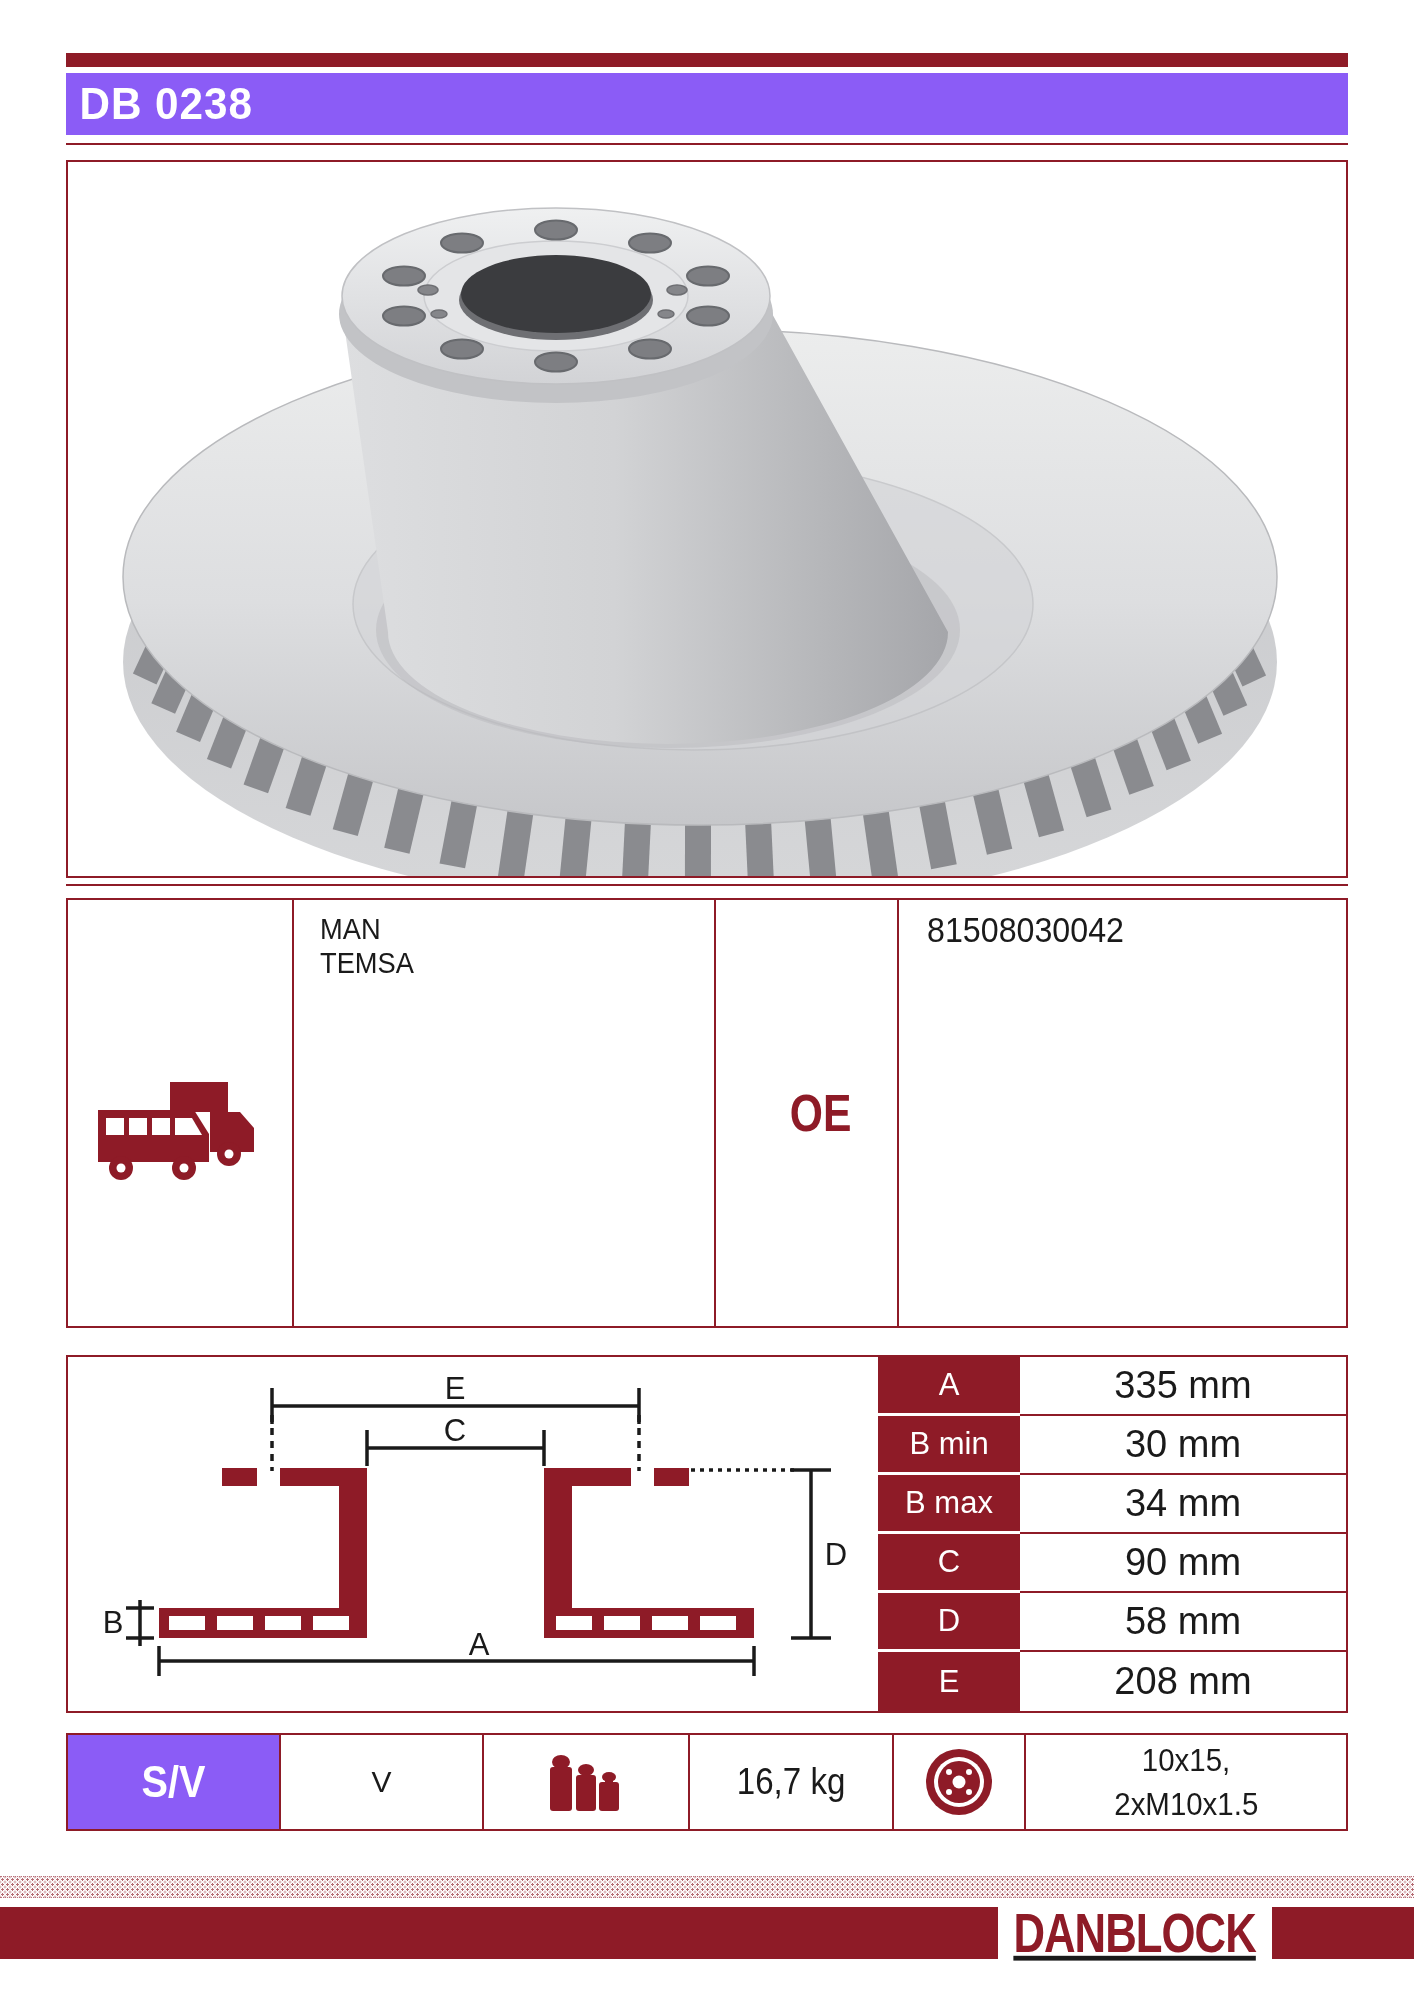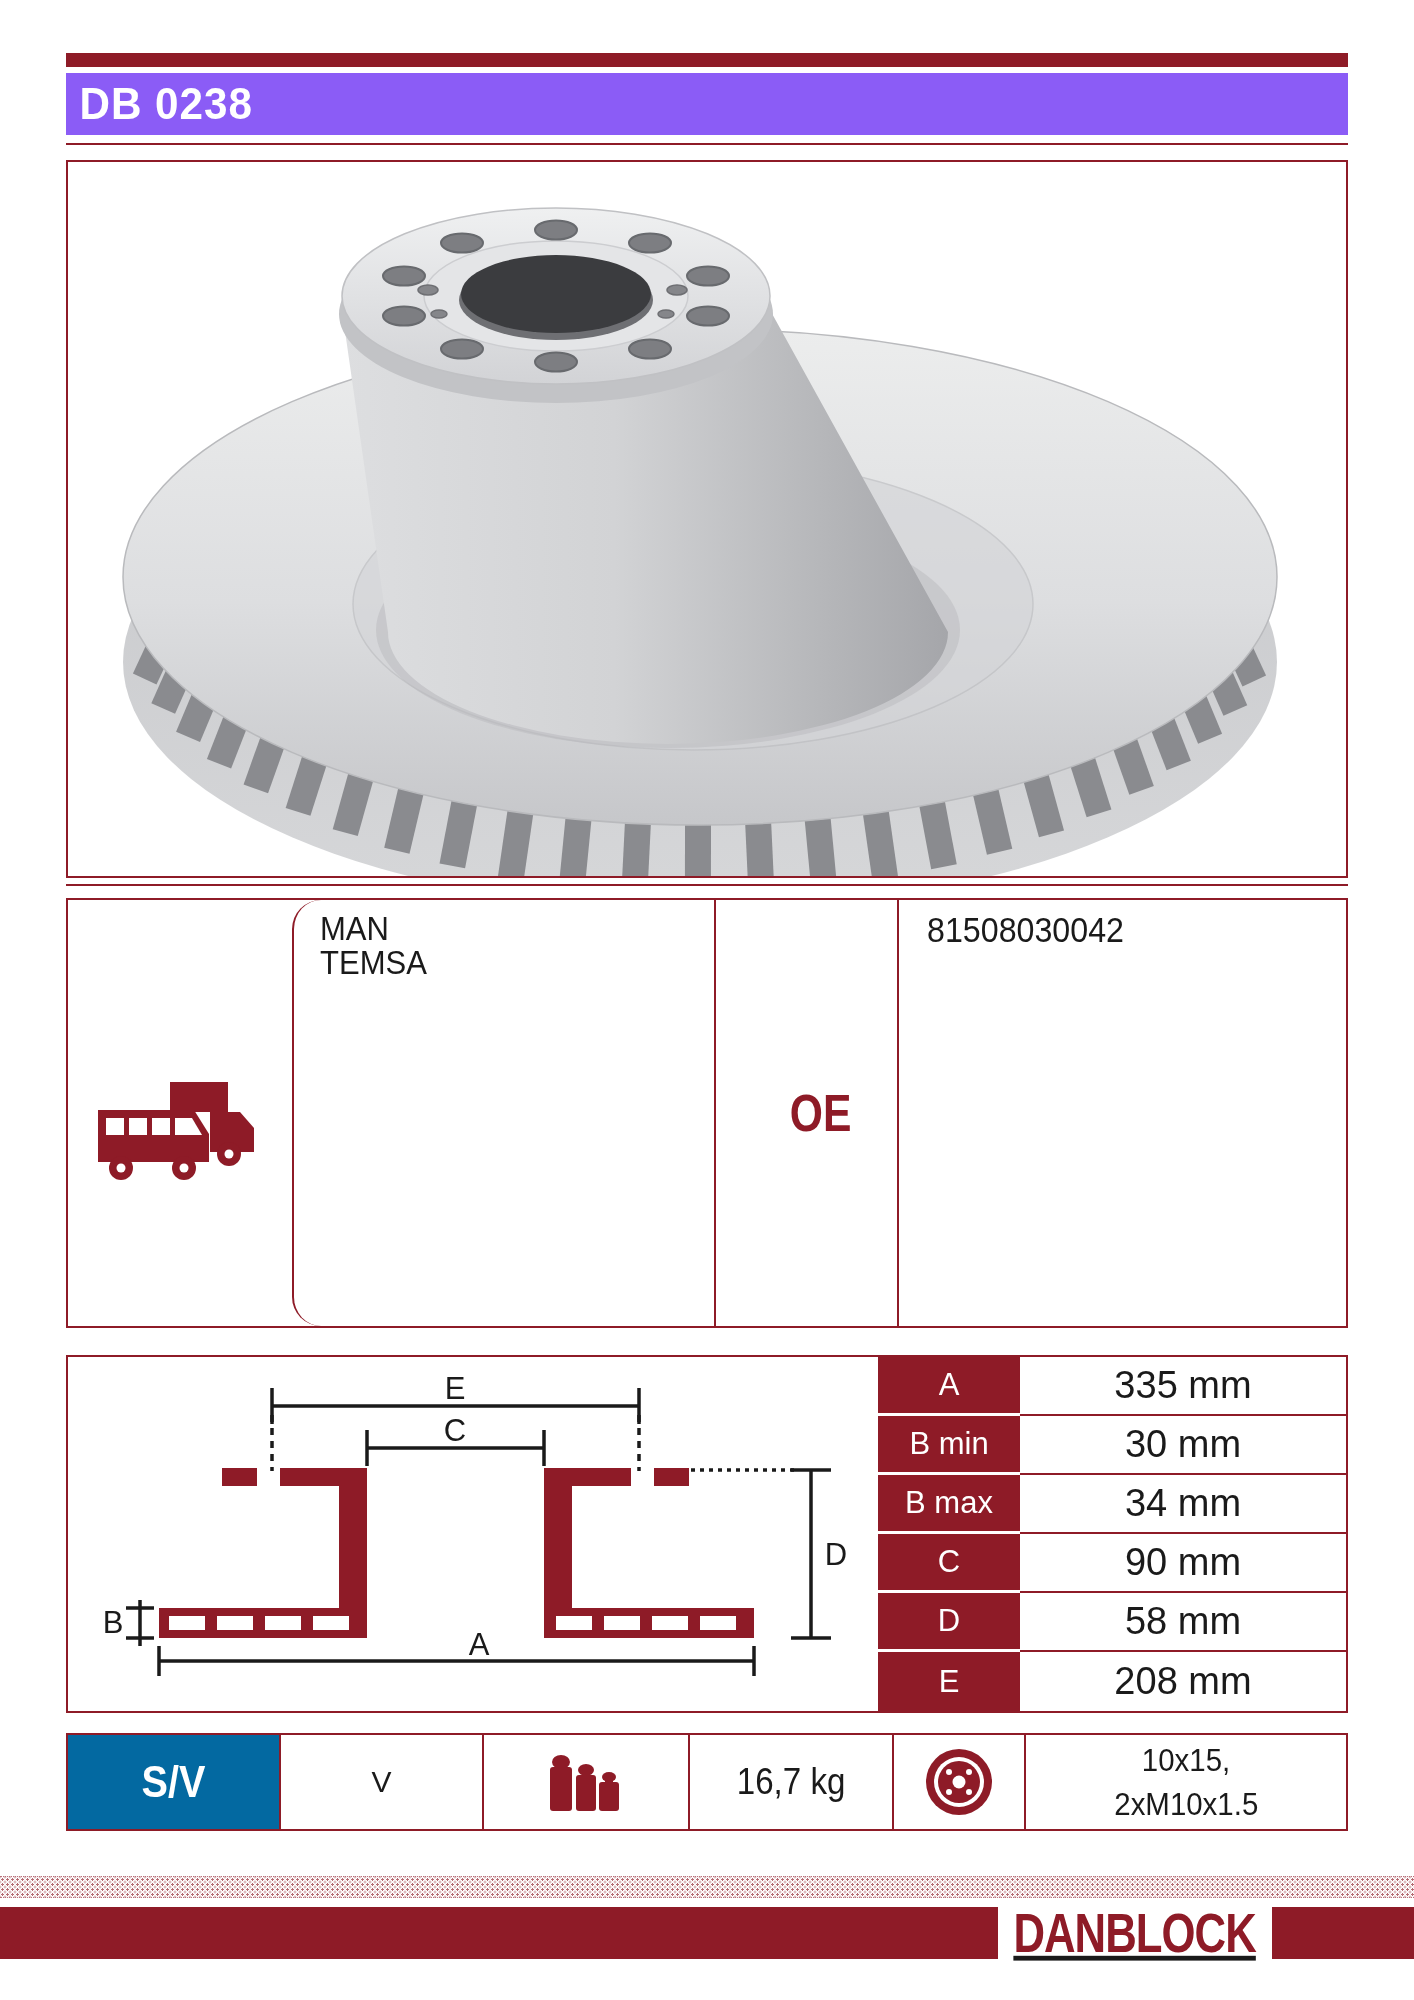--- a/index.html
+++ b/index.html
@@ -20,21 +20,21 @@
   .image-box svg{position:absolute;left:0;top:0;}
   .image-underline{position:absolute;left:66px;top:884px;width:1282px;height:2px;background:#8e1b27;}
 
   
   .apps-table{position:absolute;left:66px;top:898px;width:1282px;height:430px;border:2px solid #8e1b27;
               box-sizing:border-box;display:flex;}
   .apps-cell{box-sizing:border-box;height:100%;}
   .apps-cell + .apps-cell{border-left:2px solid #8e1b27;}
   .cell-icon{width:224px;display:flex;justify-content:center;align-items:flex-start;}
   .cell-icon svg{margin-top:178px;}
-  .cell-makes{width:422px;padding:12px 0 0 26px;font-size:33px;line-height:34px;border-radius:29px;}
+  .cell-makes{width:422px;padding:12px 0 0 26px;font-size:29px;line-height:34px;}
   .cell-makes div{transform:scaleX(.94);transform-origin:left center;}
   .cell-oe{width:183px;display:flex;align-items:center;justify-content:center;padding-left:29px;}
   .cell-oe span{color:#8e1b27;font-size:52px;font-weight:700;transform:scaleX(.82);}
   .cell-oenum{flex:1;padding:10px 0 0 28px;font-size:35px;}
   .cell-oenum div{transform:scaleX(.92);transform-origin:left center;}
 
   
   .dims-box{position:absolute;left:66px;top:1355px;width:1282px;height:358px;border:2px solid #8e1b27;
             box-sizing:border-box;}
   .diagram{position:absolute;left:6px;top:14px;}
@@ -45,21 +45,21 @@
   .dims-row:last-child .dims-label{border-bottom:none;}
   .dims-value{flex:1;display:flex;align-items:center;justify-content:center;font-size:38px;
               border-bottom:2px solid #8e1b27;box-sizing:border-box;}
   .dims-row:last-child .dims-value{border-bottom:none;}
 
   
   .specs-row{position:absolute;left:66px;top:1733px;width:1282px;height:98px;border:2px solid #8e1b27;
              box-sizing:border-box;display:flex;}
   .spec-cell{box-sizing:border-box;display:flex;align-items:center;justify-content:center;flex-direction:column;}
   .spec-cell + .spec-cell{border-left:2px solid #8e1b27;}
-  .spec-sv{width:211px;background:#0369a1;}
+  .spec-sv{width:211px;background:#8b5cf6;}
   .spec-sv span{color:#fff;font-size:44px;font-weight:600;transform:scaleX(.9);}
   .spec-version{width:203px;font-size:30px;}
   .spec-wicon{width:206px;}
   .spec-weight{width:204px;font-size:36px;}
   .spec-weight span{transform:scaleX(.92);}
   .spec-dicon{width:132px;}
   .spec-fitting{flex:1;font-size:32px;line-height:44px;}
   .spec-fitting div{transform:scaleX(.92);}
 
   

